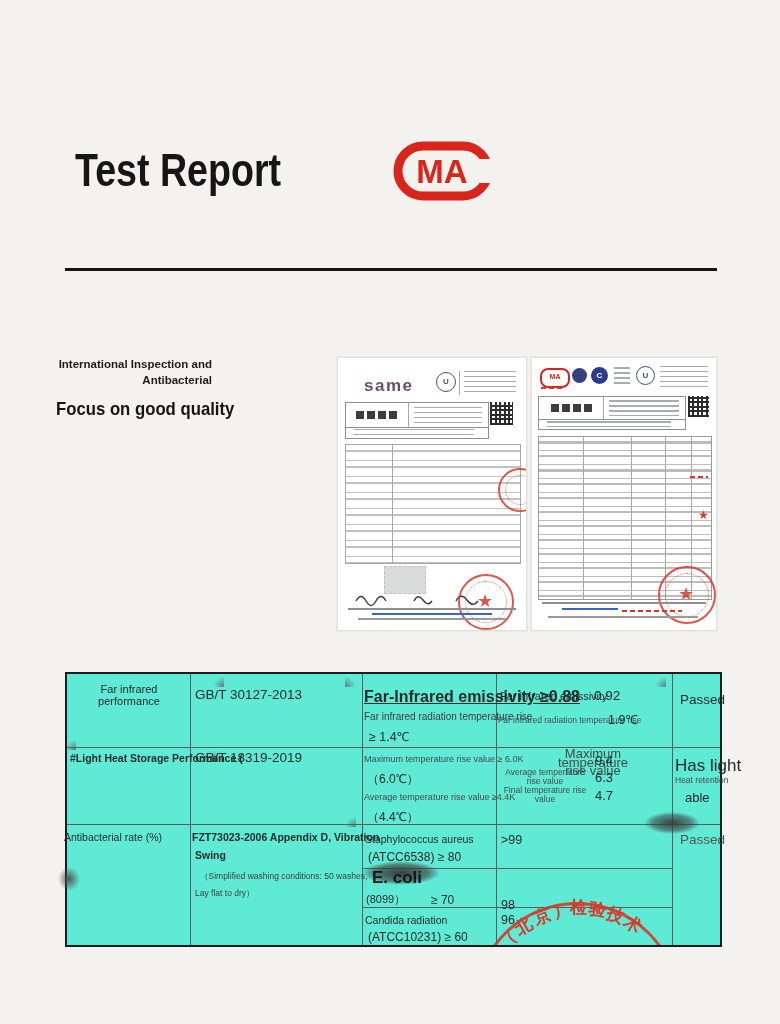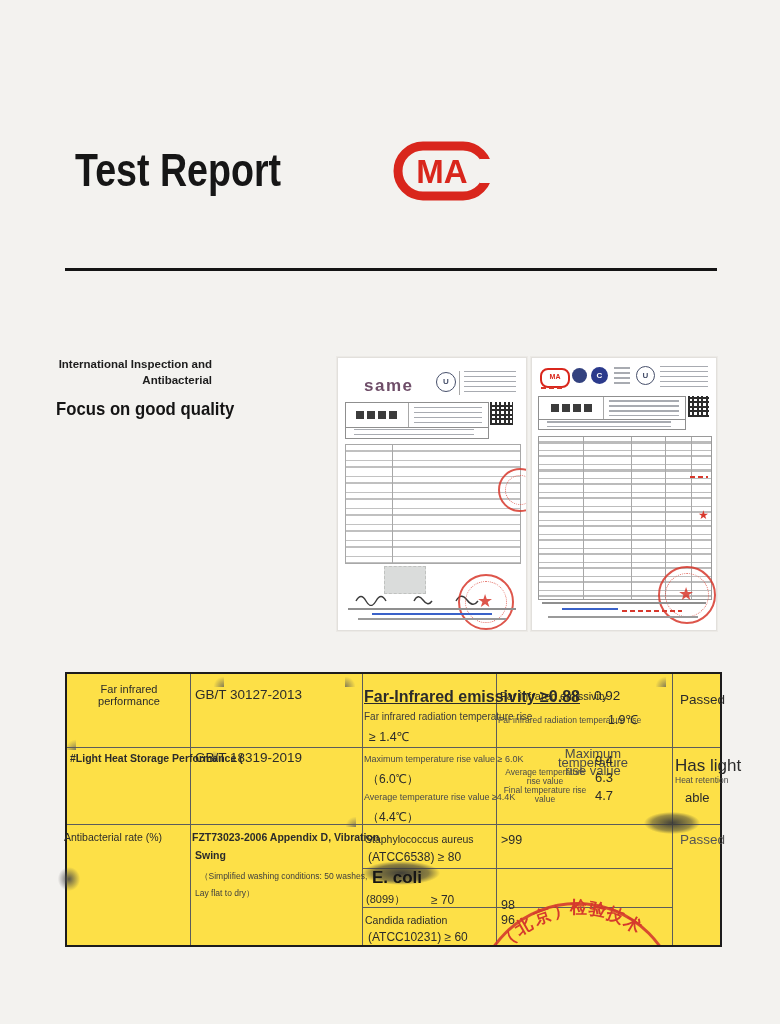--- a/index.html
+++ b/index.html
@@ -24,21 +24,21 @@
   .vline{background:#a8a8a8;width:1px;}
   .qr{background-color:#fdfdfd;background-image:
       repeating-linear-gradient(0deg,#2b2b2b 0 2px,transparent 2px 4.5px),
       repeating-linear-gradient(90deg,#2b2b2b 0 2px,transparent 2px 4.5px);}
   .stamp-ring{border:2px solid #d8382c;border-radius:50%;opacity:.85;}
   .stamp-ring .inner{position:absolute;inset:5px;border:1.5px dotted #df564a;border-radius:50%;}
   .stamp-star{color:#d8382c;position:absolute;}
   .headerbox{border:1px solid #8f8f8f;}
   .darkdash{background-image:repeating-linear-gradient(90deg,#3c3c3c 0 8px,transparent 8px 11px);}
   
-  .rtable{background:#fde047;border:2px solid #1c1c1c;}
+  .rtable{background:#5eead4;border:2px solid #1c1c1c;}
   .rtable .v{position:absolute;width:1px;background:#5c5c5c;}
   .rtable .h{position:absolute;height:1px;background:#5c5c5c;}
   .t{position:absolute;color:#2b2b2b;white-space:nowrap;}
   .cn{text-align:center;}
   .blob{position:absolute;border-radius:50%;}
   .curl{position:absolute;width:11px;height:11px;background:radial-gradient(circle at 100% 100%,rgba(90,90,90,.75),rgba(90,90,90,0) 68%);}
   .stampchar{position:absolute;color:#d53a2c;font-weight:700;font-size:17px;}
   .redmark{background-image:repeating-linear-gradient(90deg,#d8382c 0 5px,transparent 5px 8px);}
 </style>
 </head>

